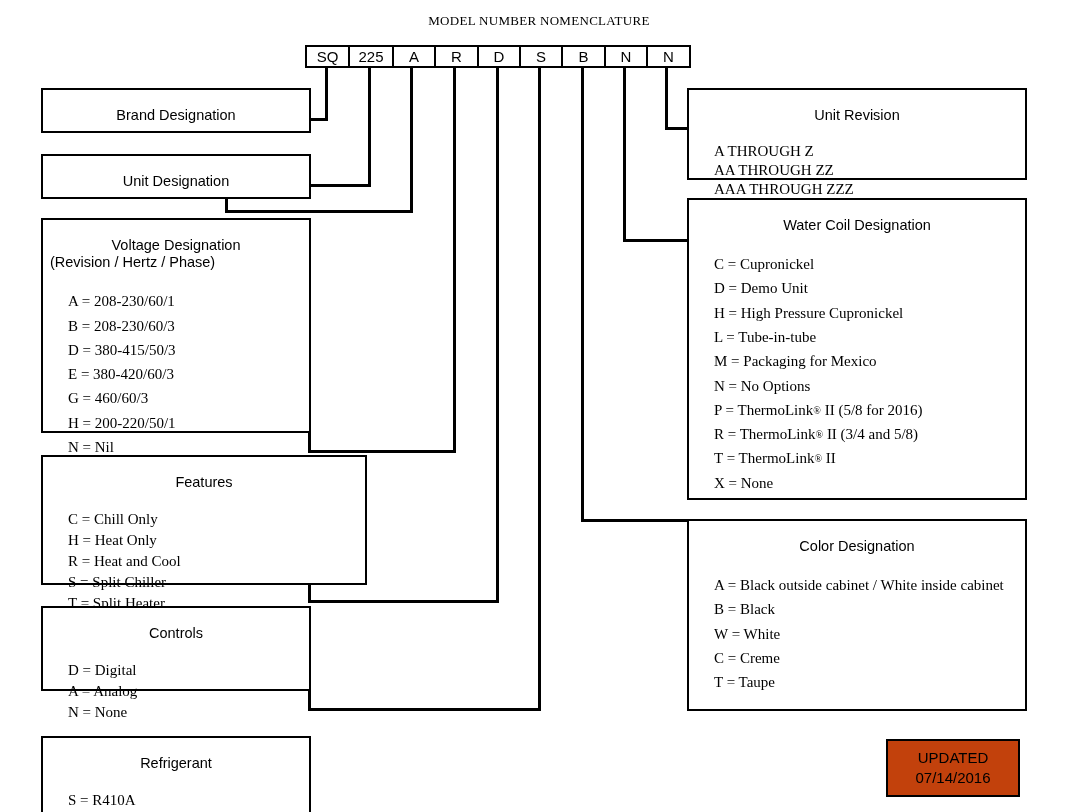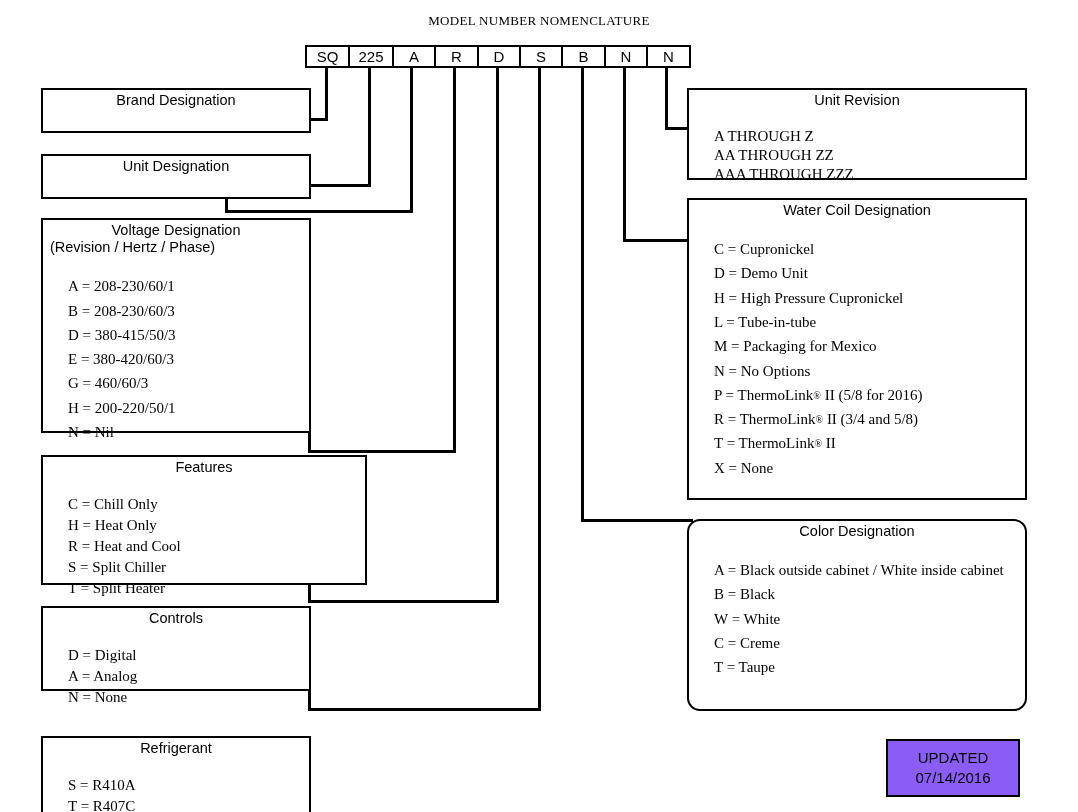--- a/index.html
+++ b/index.html
@@ -20,31 +20,31 @@
   .mn-cell{border-right:2px solid #000;box-sizing:border-box;
            font-family:"Liberation Sans", sans-serif;font-size:15px;
            display:flex;align-items:center;justify-content:center;line-height:1;}
   .mn-cell:last-child{border-right:none;}
 
   
   .box{position:absolute;border:2px solid #000;background:#fff;box-sizing:border-box;
        z-index:5;}
   .box .hd{
     font-family:"Liberation Sans", sans-serif;font-size:14.5px;
-    text-align:center;line-height:1.18;padding-top:2px;
+    text-align:center;line-height:1.18;padding-top:17px;
   }
   .box .hd.sub{text-align:left;padding-left:7px;padding-top:0;}
   .box ul{list-style:none;margin:14px;padding:4px 0 0 11px;}
   .box li{font-family:"Liberation Serif", serif;font-size:15px;line-height:1.62;
           white-space:nowrap;}
   .box.tight li{line-height:1.28;}
   .box.med li{line-height:1.40;}
   .reg{font-size:10px;vertical-align:.12em;}
 
-  .updated{position:absolute;border:2px solid #000;background:#8b5cf6;box-sizing:border-box;
+  .updated{position:absolute;border:2px solid #000;background:#c2410c;box-sizing:border-box;
            display:flex;flex-direction:column;align-items:center;justify-content:center;
            font-family:"Liberation Sans", sans-serif;font-size:15px;line-height:1.35;z-index:5;}
 
   
   .ln{position:absolute;background:#000;z-index:1;}
 </style>
 </head>
 <body>
 
 <div id="canvas">
@@ -160,21 +160,21 @@
         <li>L = Tube-in-tube</li>
         <li>M = Packaging for Mexico</li>
         <li>N = No Options</li>
         <li>P = ThermoLink<span class="reg">®</span> II (5/8 for 2016)</li>
         <li>R = ThermoLink<span class="reg">®</span> II (3/4 and 5/8)</li>
         <li>T = ThermoLink<span class="reg">®</span> II</li>
         <li>X = None</li>
       </ul>
   </div>
 
-  <div class="box" style="left:687px;top:519px;width:340px;height:192px;border-radius:13px;">
+  <div class="box" style="left:687px;top:519px;width:340px;height:192px;">
     <div class="hd">Color Designation</div>
     <ul id="list-color">
         <li>A = Black outside cabinet / White inside cabinet</li>
         <li>B = Black</li>
         <li>W = White</li>
         <li>C = Creme</li>
         <li>T = Taupe</li>
       </ul>
   </div>
 

